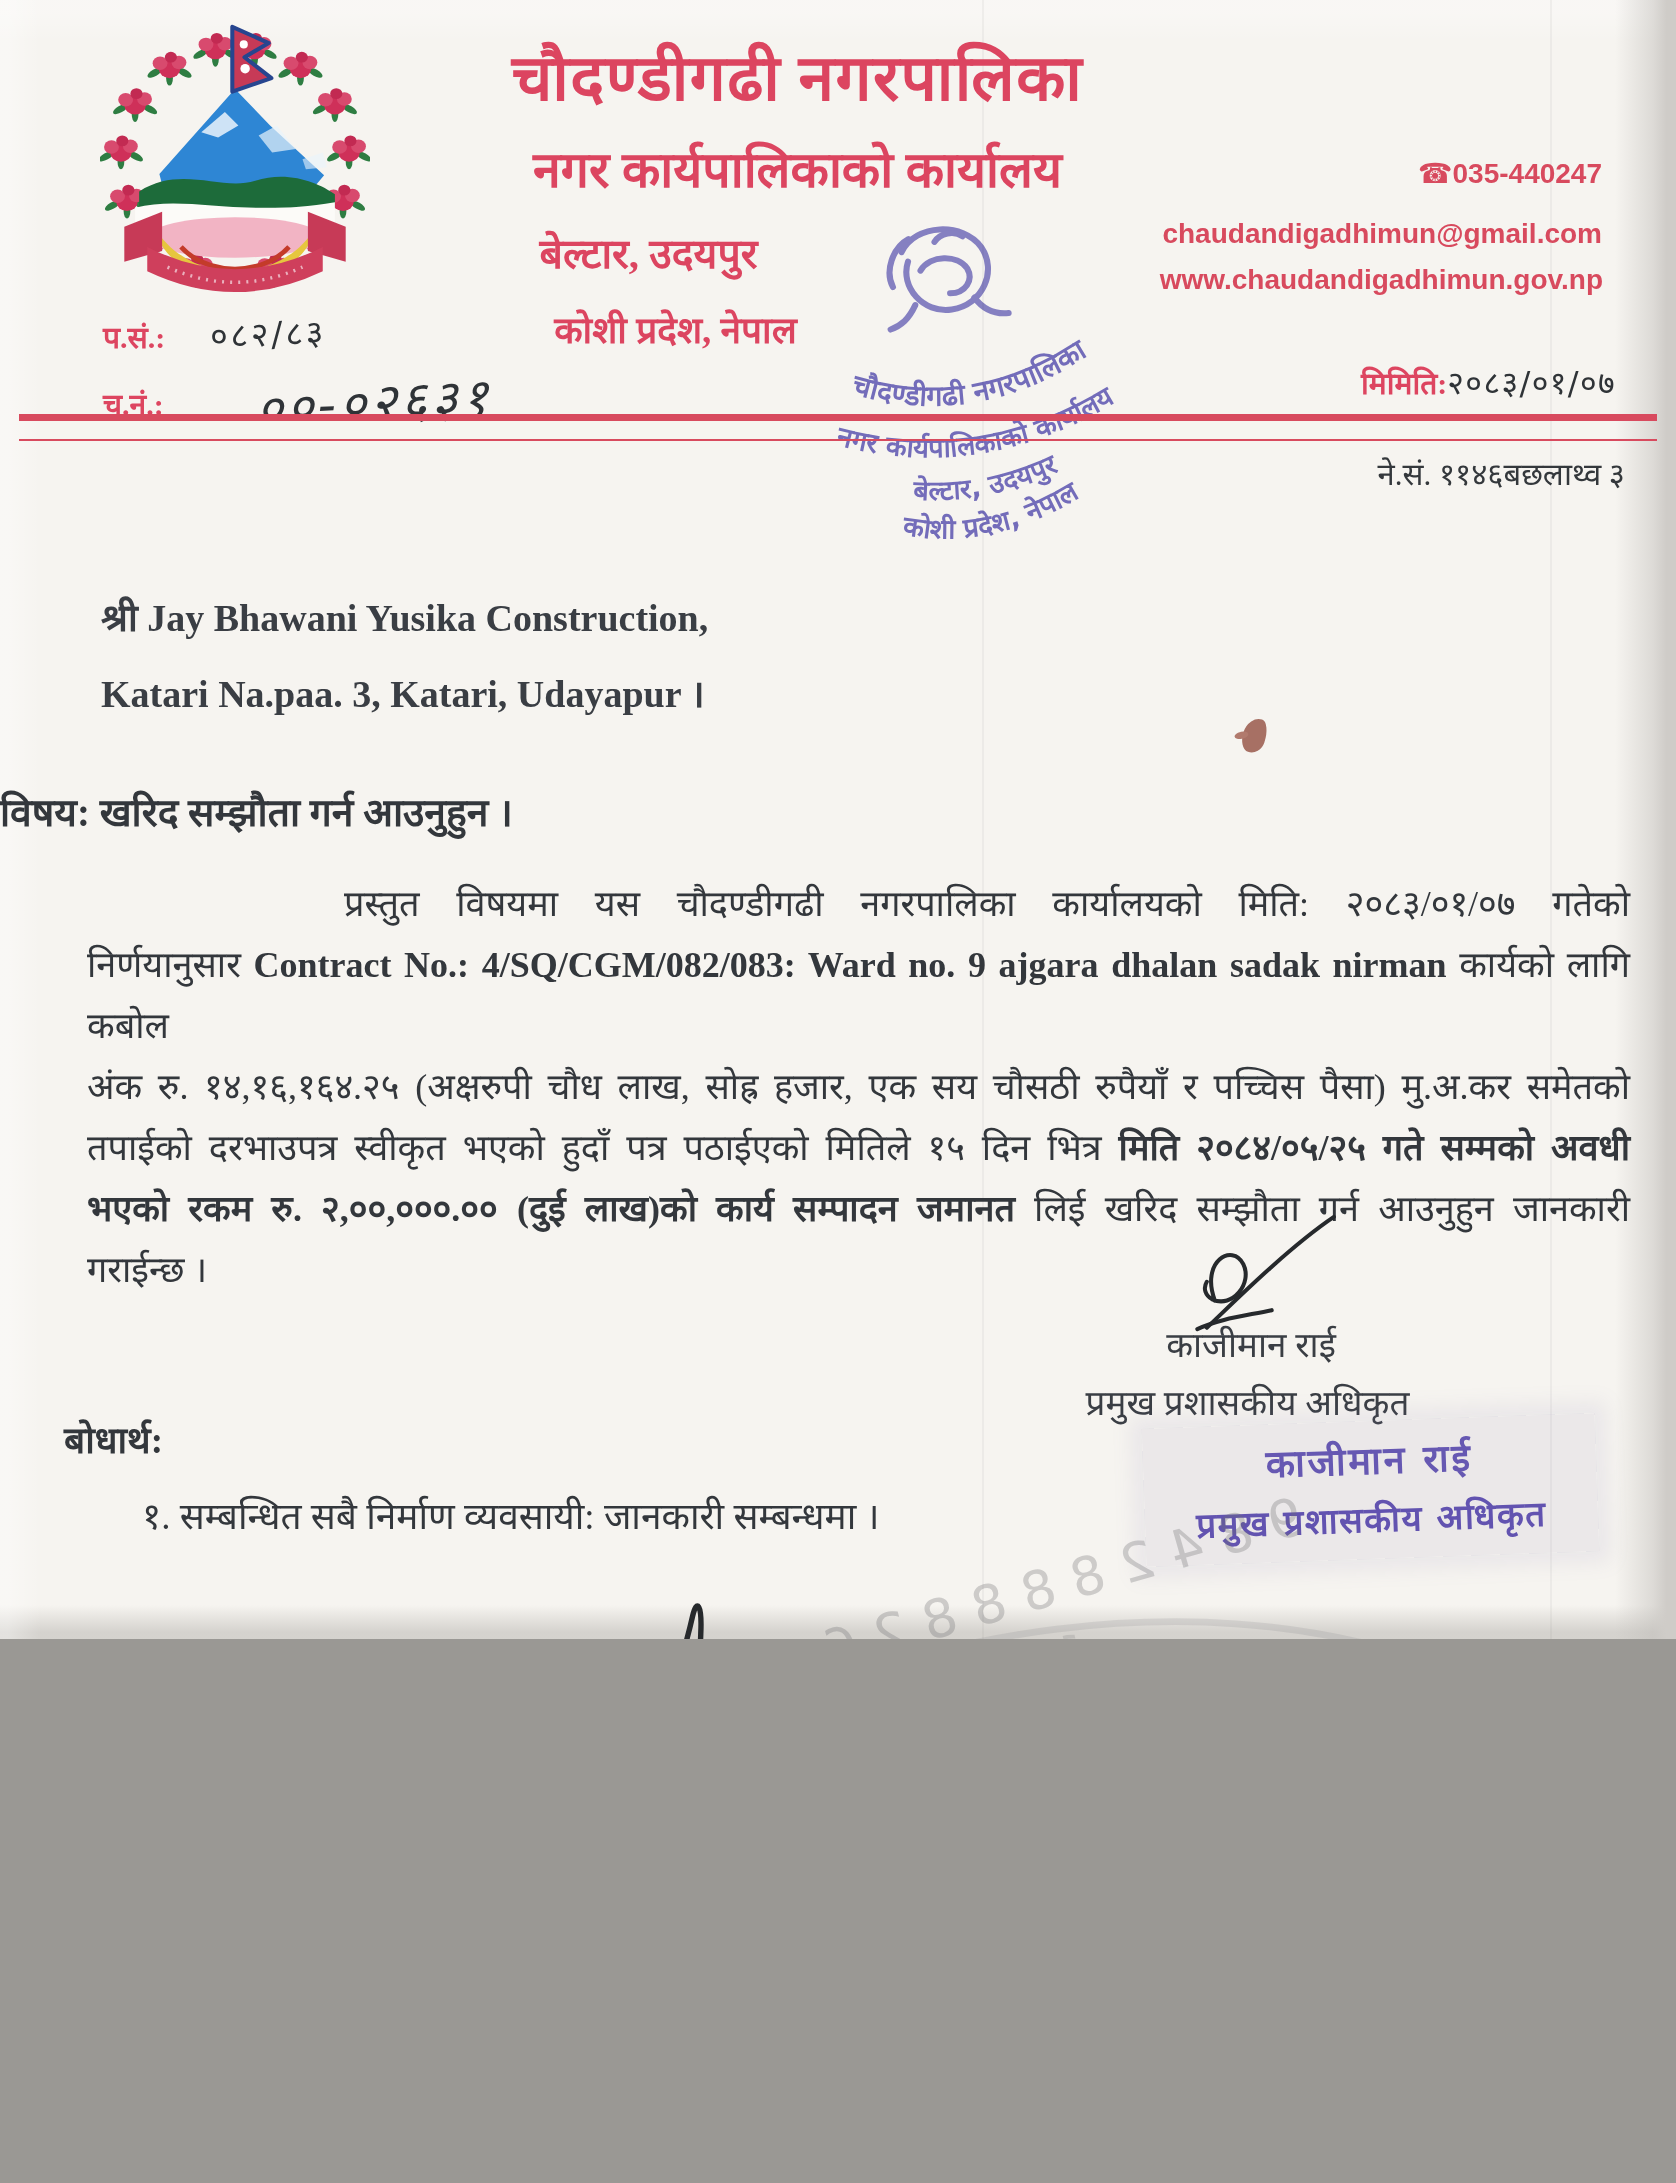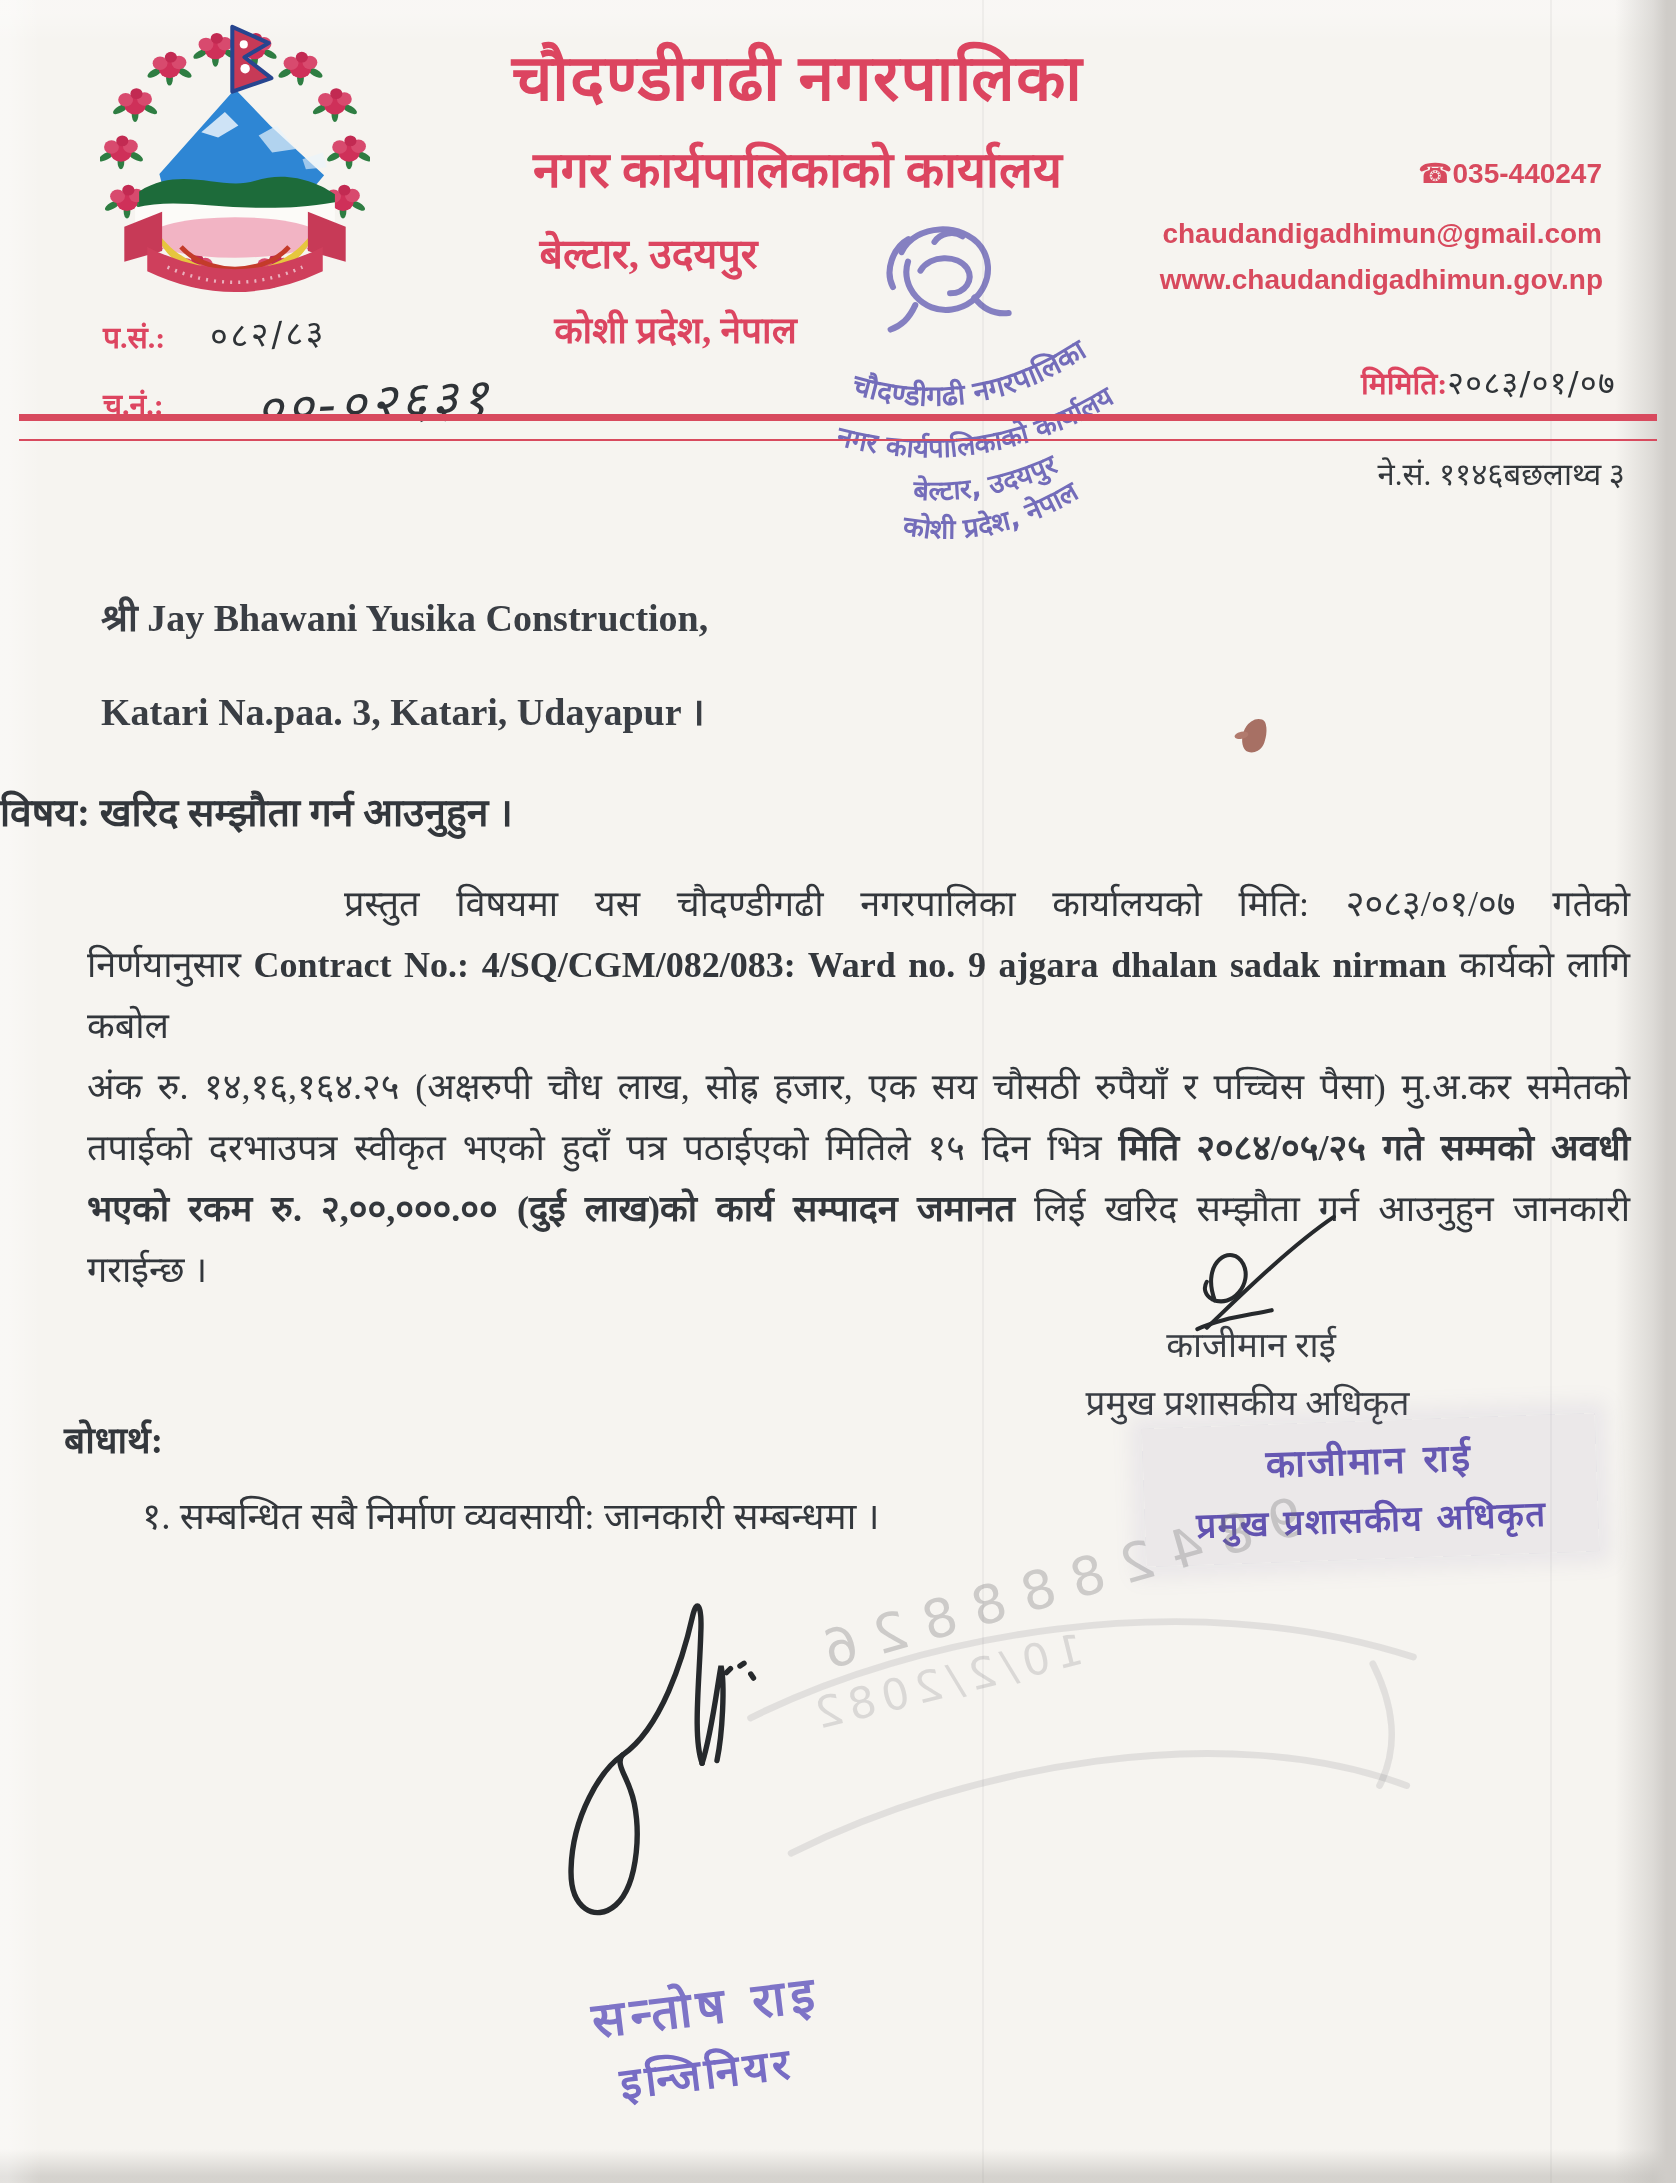--- a/index.html
+++ b/index.html
@@ -1,18 +1,18 @@
 <!DOCTYPE html>
 <html style="font-size:10.8px"><head>
 <meta charset="utf-8">
 <style>
   html,body{margin:0;padding:0;background:#9a9894;}
   .page{
     position:relative;
-    width:1676px;height:2183px;
+    width:1676px;height:1639px;
     background:
       linear-gradient(90deg, rgba(255,255,255,.35) 0 8px, rgba(0,0,0,0) 41px),
       linear-gradient(270deg, #cfccc8 0 9.5px, rgba(190,187,183,.45) 23px, rgba(0,0,0,0) 61px),
       linear-gradient(0deg, rgba(180,177,172,.5) 0 6.8px, rgba(0,0,0,0) 34px),
       linear-gradient(180deg, rgba(255,255,255,.3) 0 13.5px, rgba(0,0,0,0) 41px),
       #f6f4f0;
     overflow:hidden;
     font-family:"Liberation Serif","DejaVu Serif",serif;
     color:#3a3e44;
   }
@@ -32,21 +32,21 @@
   .refno{left:103px;top:316px;}
   .refval{left:210px;top:310px;font-size:34px;transform:rotate(-2deg);letter-spacing:2.7px;}
   .dispno{left:103px;top:383px;}
   .dispval{left:256px;top:365px;font-size:51px;transform:rotate(-3deg);letter-spacing:4px;font-style:italic;}
   .dateline{right:60px;top:360px;}
   .dateval{font-size:32px;letter-spacing:1.4px;}
   .rule{left:19px;right:19px;top:414px;height:17.6px;border-top:7.4px solid #d84a5e;border-bottom:2.7px solid #d84a5e;}
   .nesam{right:51px;top:452px;font-size:31px;color:#34383c;margin-left:12px;}
   
   .rcpt1{left:101px;top:590px;font-size:38px;font-weight:700;}
-  .rcpt2{left:101px;top:684px;font-size:38px;font-weight:700;}
+  .rcpt2{left:101px;top:666px;font-size:38px;font-weight:700;}
   .speck{left:1243px;top:718px;width:23px;height:35px;background:#8d4436;border-radius:60% 40% 55% 45%/50% 60% 40% 50%;opacity:.75;transform:rotate(18deg);}
   .speck:after{content:"";position:absolute;left:-8px;top:17.6px;width:13.5px;height:6.8px;background:#9a5242;border-radius:50%;transform:rotate(-30deg);}
   
   .subject{left:0;right:0;top:784px;font-size:39px;font-weight:700;color:#33373c;}
   
   .bodywrap{left:87px;top:874px;width:1543px;}
   .body-line{font-size:36px;line-height:61px;color:#33373c;text-align:justify;text-align-last:justify;white-space:normal;}
   .body-line.indent{padding-left:257px;}
   .body-line.last{text-align-last:left;}
   .b{font-weight:700;}

